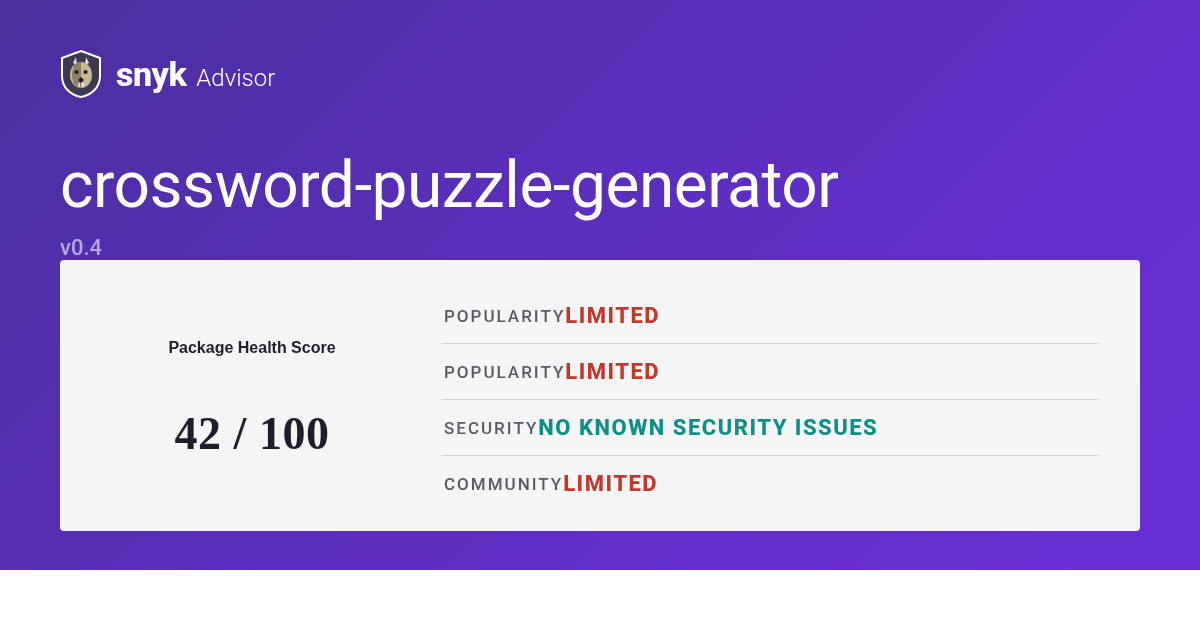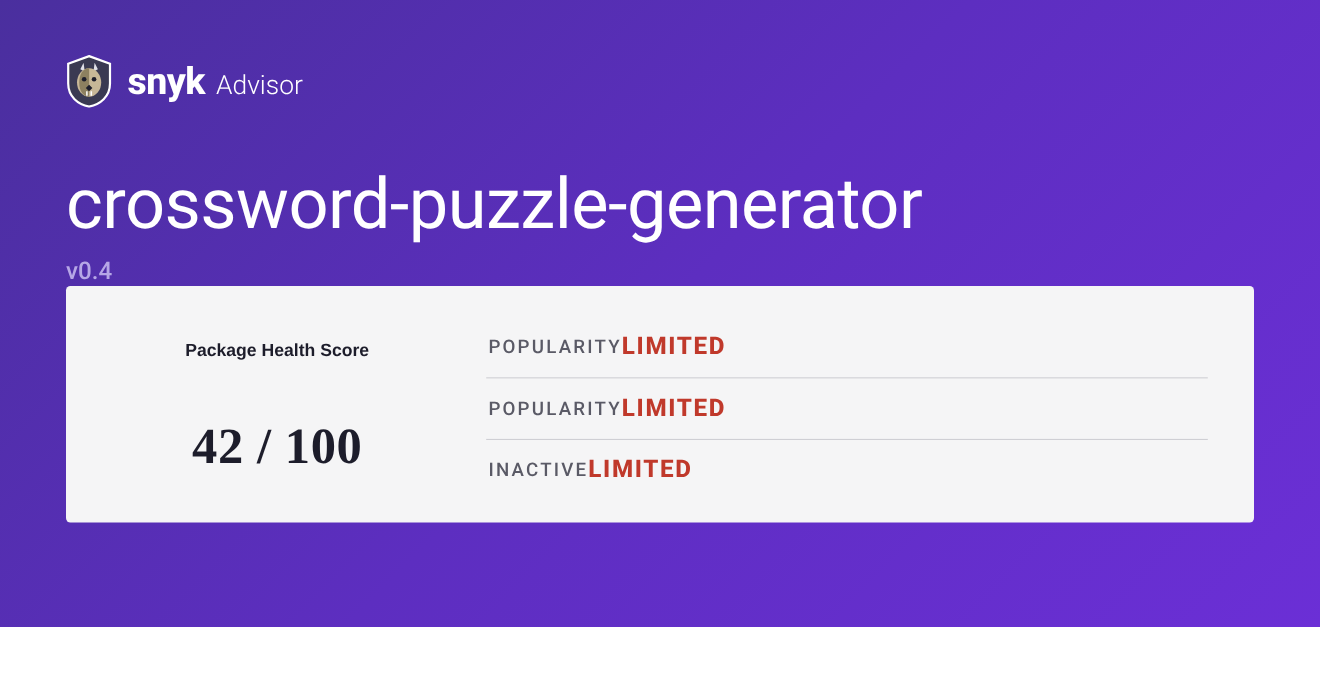--- a/index.html
+++ b/index.html
@@ -147,19 +147,23 @@
     <div class="metrics">
       <div class="metric-row">
         <span class="metric-label">POPULARITY</span>
         <span class="metric-value v-red">LIMITED</span>
       </div>
       <div class="metric-row">
         <span class="metric-label">POPULARITY</span>
         <span class="metric-value v-red">LIMITED</span>
       </div>
       <div class="metric-row">
-        <span class="metric-label">INACTIVE</span>
+        <span class="metric-label">SECURITY</span>
+        <span class="metric-value v-teal">NO KNOWN SECURITY ISSUES</span>
+      </div>
+      <div class="metric-row">
+        <span class="metric-label">COMMUNITY</span>
         <span class="metric-value v-red">LIMITED</span>
       </div>
     </div>
   </div>
 
 </div>
 
 </body></html>

